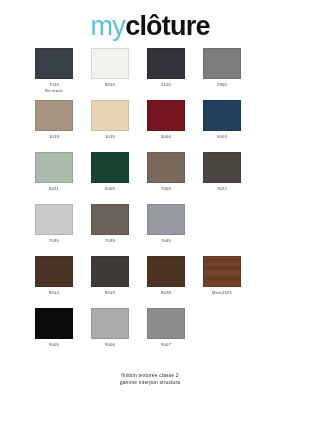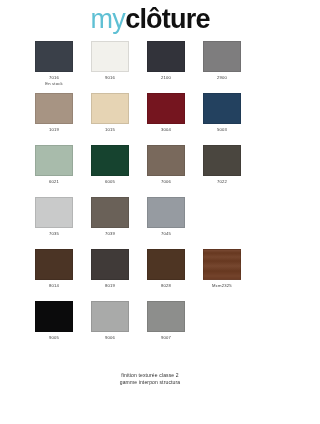--- a/index.html
+++ b/index.html
@@ -20,21 +20,21 @@
     background: #ffffff;
     position: relative;
     box-sizing: border-box;
     display: flex;
     flex-direction: column;
     align-items: center;
   }
 
   
   .logo-wrap {
-    margin-top: 4px;
+    margin-top: 11px;
     height: 30px;
     display: flex;
     align-items: center;
     justify-content: center;
     width: 100%;
   }
   .logo {
     font-size: 27px;
     line-height: 1;
     letter-spacing: -0.6px;

